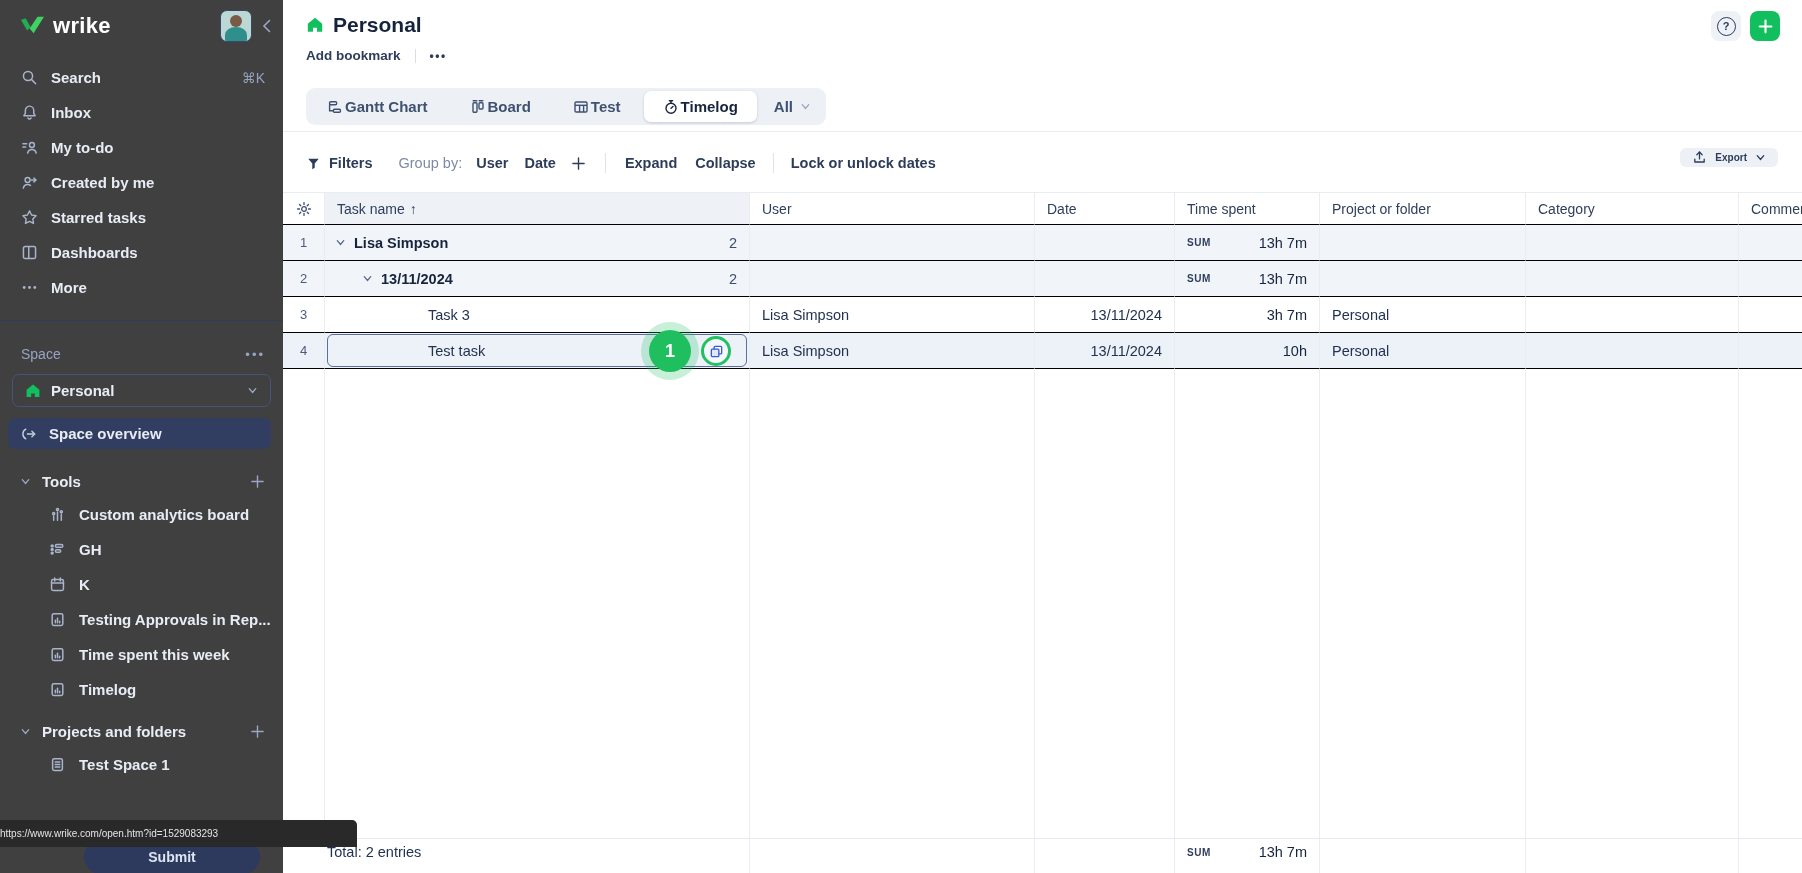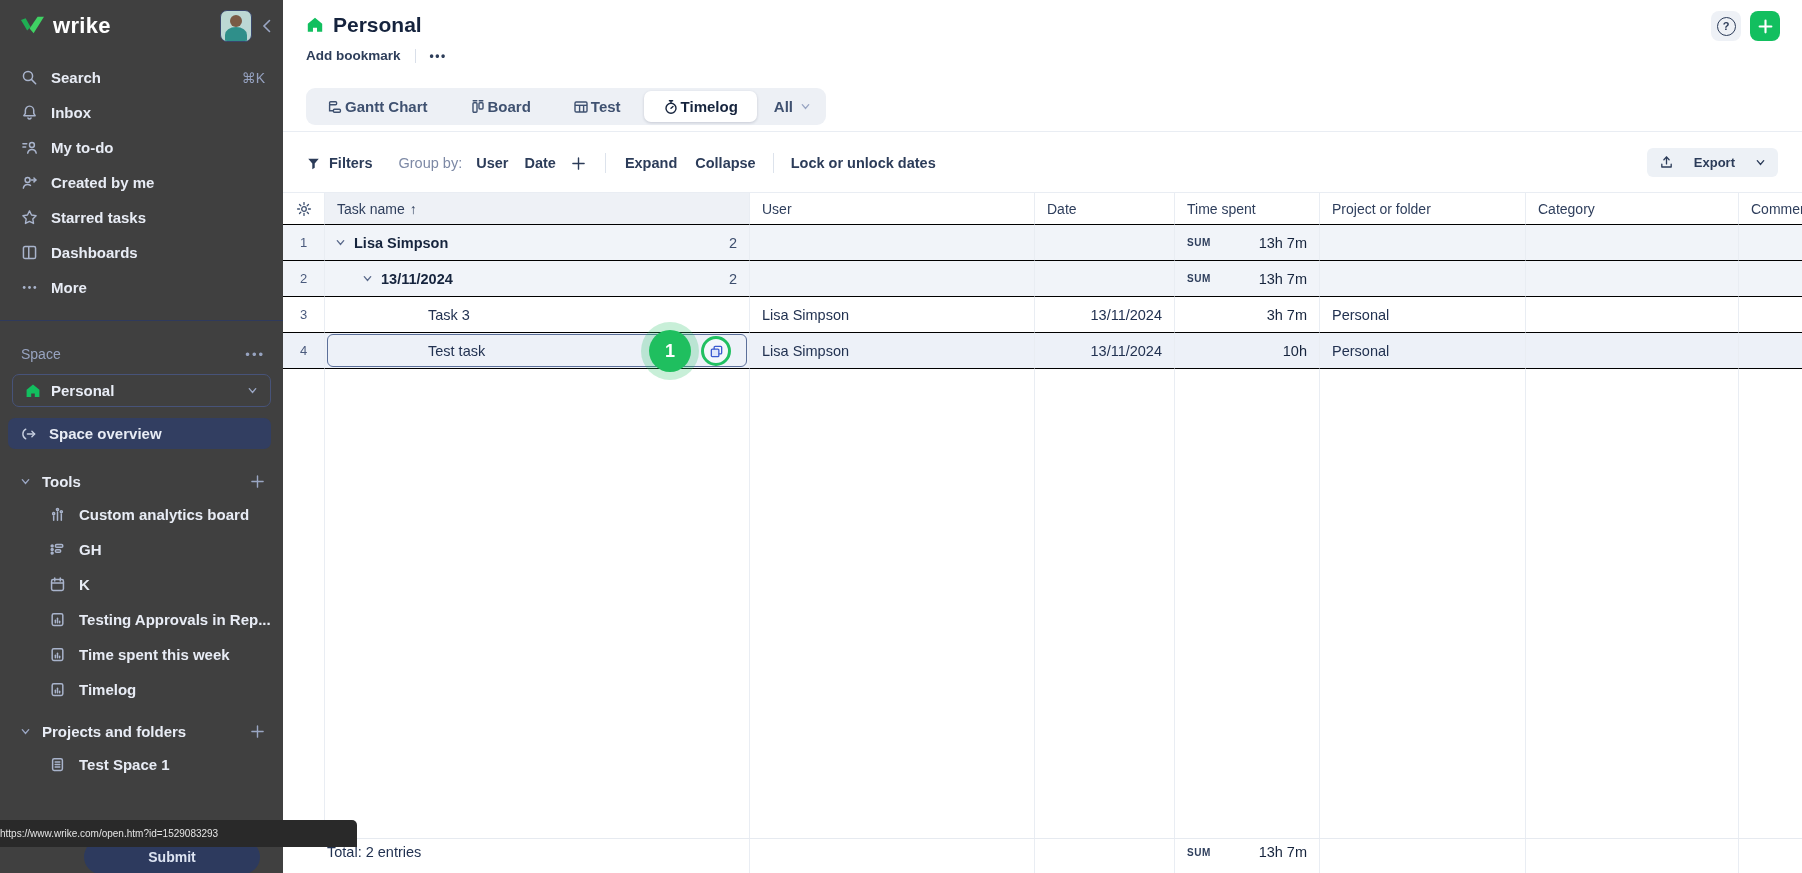--- a/index.html
+++ b/index.html
@@ -49,21 +49,21 @@
   .plus-btn{background:#12bf5f;}
   .tabbar{position:absolute;left:23px;top:88px;height:37px;background:#edf0f5;border-radius:9px;display:inline-flex;align-items:center;}
   .vtab{display:flex;align-items:center;gap:2px;padding:0 21px;font-size:15px;color:#3f5170;font-weight:600;cursor:pointer;height:100%;}
   .vtab-active{background:#fff;border-radius:7px;height:31px;margin:0 2px;padding:0 19px;box-shadow:0 1px 3px rgba(20,30,60,.18);color:#16243d;}
   .vtab-all{padding:8px 15px;gap:7px;}
   .main-divider{position:absolute;left:0;right:0;top:131px;border-top:1px solid #e9edf3;}
   .toolbar{position:absolute;left:23px;top:148px;height:30px;display:flex;align-items:center;font-size:14.5px;color:#2c3c59;font-weight:600;}
   .toolbar .muted{color:#7d89a5;font-weight:400;}
   .tb{cursor:pointer;display:flex;align-items:center;gap:8px;}
   .tb-sep{width:1px;height:20px;background:#dde3ec;}
-  .export-btn{position:absolute;right:24px;top:148px;height:29px;background:#edf1f6;border-radius:6px;display:flex;align-items:center;gap:20px;padding:0 12px;font-size:13px;font-weight:600;color:#2c3c59;cursor:pointer;}
+  .export-btn{position:absolute;right:24px;top:148px;height:19px;background:#edf1f6;border-radius:6px;display:flex;align-items:center;gap:8px;padding:0 12px;font-size:10px;font-weight:600;color:#2c3c59;cursor:pointer;}
   
   .grid{position:absolute;left:0;top:192px;right:0;height:681px;overflow:hidden;font-size:14.5px;color:#223251;}
   .g-row{display:flex;width:1956px;}
   .cell{box-sizing:border-box;border-right:1px solid #e9edf3;border-bottom:1px solid #000000;display:flex;align-items:center;padding:0 12px;flex:0 0 auto;}
   .c-num{width:42px;justify-content:center;padding:0;color:#4a5a7d;font-size:13px;}
   .c-task{width:425px;position:relative;}
   .c-user{width:285px;}
   .c-date{width:140px;justify-content:flex-end;}
   .c-time{width:145px;}
   .c-proj{width:206px;}

